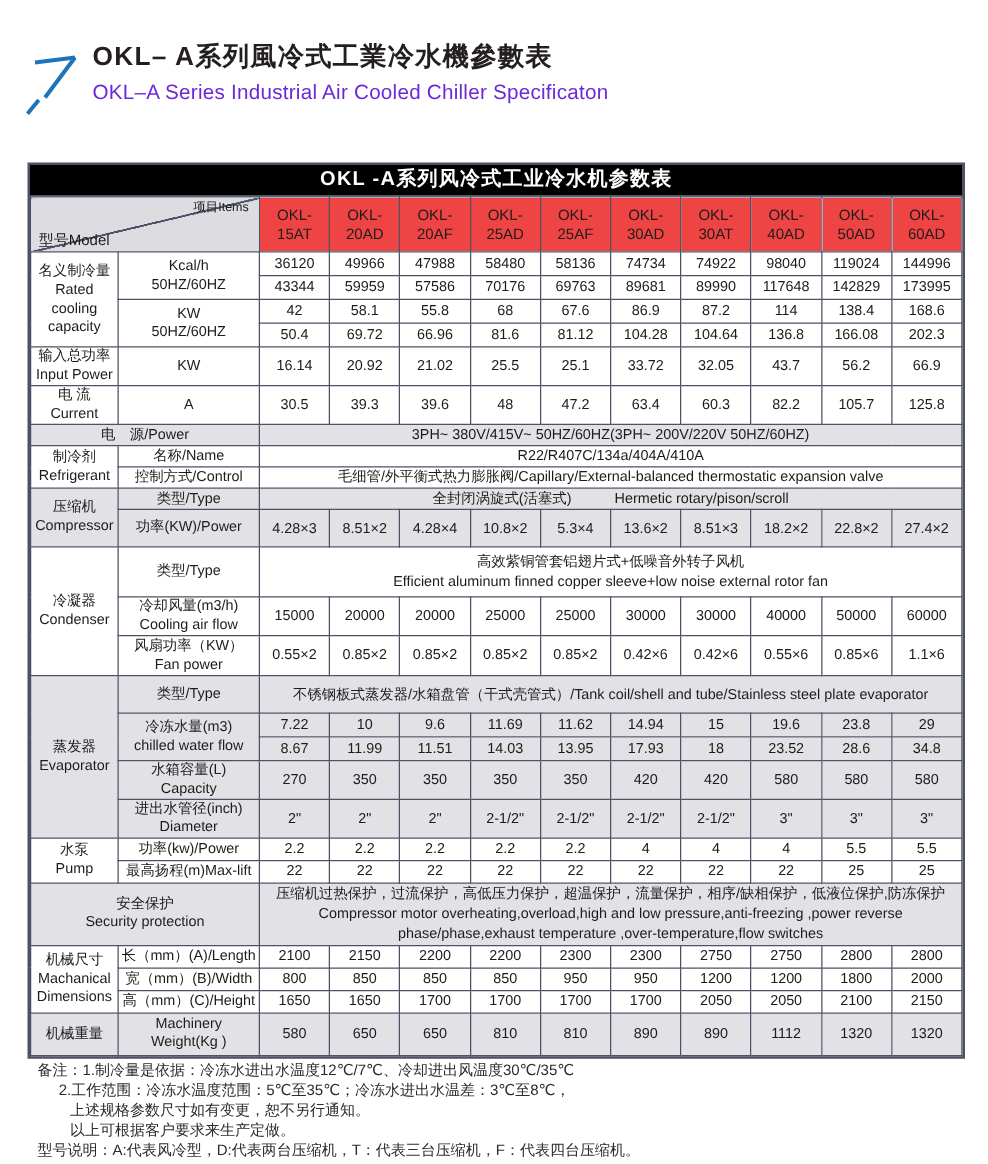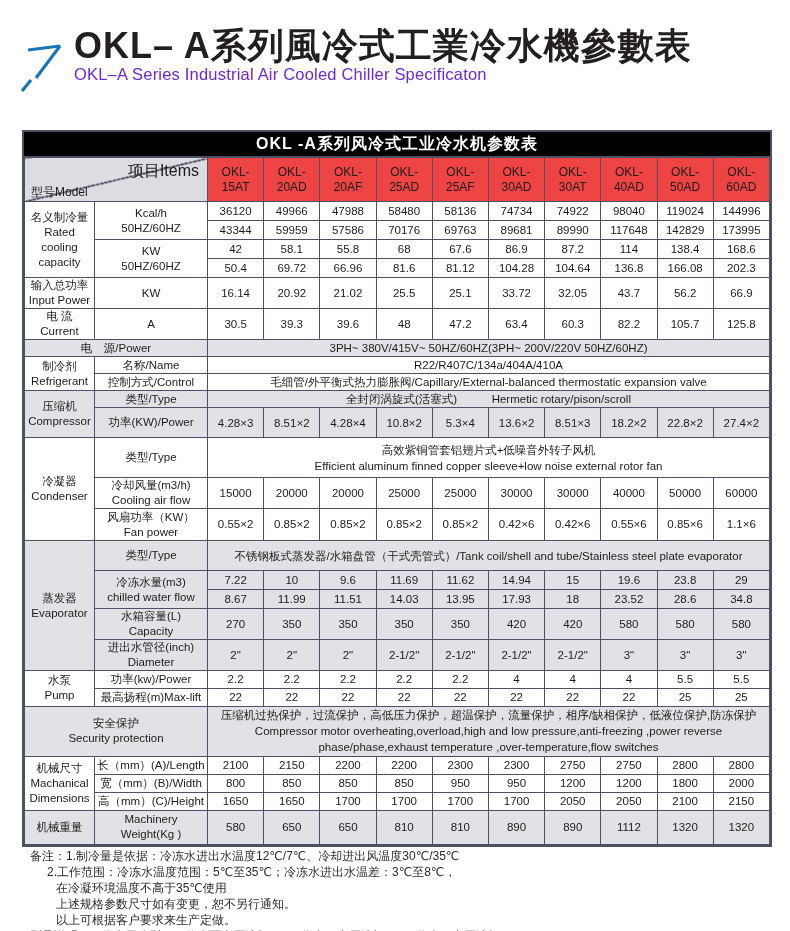--- a/index.html
+++ b/index.html
@@ -6,40 +6,40 @@
   body{
     width:790px;height:931px;background:#ffffff;position:relative;overflow:hidden;
     font-family:"Liberation Sans","DejaVu Sans",sans-serif;color:#1c1c1c;
   }
   .page{position:relative;width:790px;height:931px;}
 
   
   .title-block{display:flex;align-items:flex-start;margin:30px 0 0 18px;height:66px;}
   .arrow-logo{width:50px;height:56px;margin-top:6px;flex:0 0 auto;}
   .title-texts{margin-left:6px;}
-  .title-zh{font-size:36px;font-weight:bold;letter-spacing:1px;color:#231f20;line-height:32px;}
+  .title-zh{font-size:21px;font-weight:bold;letter-spacing:1px;color:#231f20;line-height:32px;}
   .title-en{font-size:16.5px;font-weight:500;color:#6d28d9;line-height:24px;letter-spacing:0.2px;}
 
   
   .spec-table{position:absolute;left:22px;top:100px;width:746px;border:2px solid #4d5166;background:#fff;}
   .banner{height:24px;line-height:24px;text-align:center;background:#000000;color:#ffffff;
           font-size:16px;font-weight:bold;letter-spacing:1px;border-bottom:1px solid #4d5166;}
   table{border-collapse:collapse;width:100%;table-layout:fixed;}
   th,td{border:1px solid #4d5166;padding:0 2px;text-align:center;vertical-align:middle;
         white-space:pre-line;overflow:hidden;}
   .lbl{font-size:11.5px;line-height:1.3;}
   .val{font-size:11.5px;line-height:1.25;}
   .span-val{font-size:11.5px;line-height:1.4;}
   tr.shaded td{background:#e2e2e6;}
   thead th{background:#ef4444;font-size:12px;line-height:1.2;font-weight:normal;height:33px;}
   .corner{position:relative;padding:0;
     background-color:#dcdce1;
     background-image:linear-gradient(to bottom right,transparent calc(50% - 0.8px),#4d5166 calc(50% - 0.8px),#4d5166 calc(50% + 0.8px),transparent calc(50% + 0.8px));}
   .corner .c-model{position:absolute;left:6px;bottom:2px;font-size:12px;}
-  .corner .c-items{position:absolute;right:8px;top:3px;font-size:16px;}
+  .corner .c-items{position:absolute;right:8px;top:3px;font-size:10px;}
 
   
   .notes{position:absolute;left:30px;top:818px;font-size:12px;line-height:16px;color:#2b2b2b;}
   .notes .indent-0{margin-left:0;}
   .notes .indent-1{margin-left:17px;}
   .notes .indent-2{margin-left:26px;}
 </style>
 </head>
 <body>
 
@@ -408,19 +408,18 @@
             <td class="val">1320</td>
             <td class="val">1320</td>
           </tr>
         </tbody>
     </table>
   </div>
 
   <div class="notes" id="notes">
       <div class="indent-0">备注：1.制冷量是依据：冷冻水进出水温度12℃/7℃、冷却进出风温度30℃/35℃</div>
       <div class="indent-1">2.工作范围：冷冻水温度范围：5℃至35℃；冷冻水进出水温差：3℃至8℃，</div>
-      <div class="indent-2">在冷凝环境温度不高于35℃使用</div>
       <div class="indent-2">上述规格参数尺寸如有变更，恕不另行通知。</div>
       <div class="indent-2">以上可根据客户要求来生产定做。</div>
       <div class="indent-0">型号说明：A:代表风冷型，D:代表两台压缩机，T：代表三台压缩机，F：代表四台压缩机。</div>
     </div>
 
 </div>
 
 </body></html>

